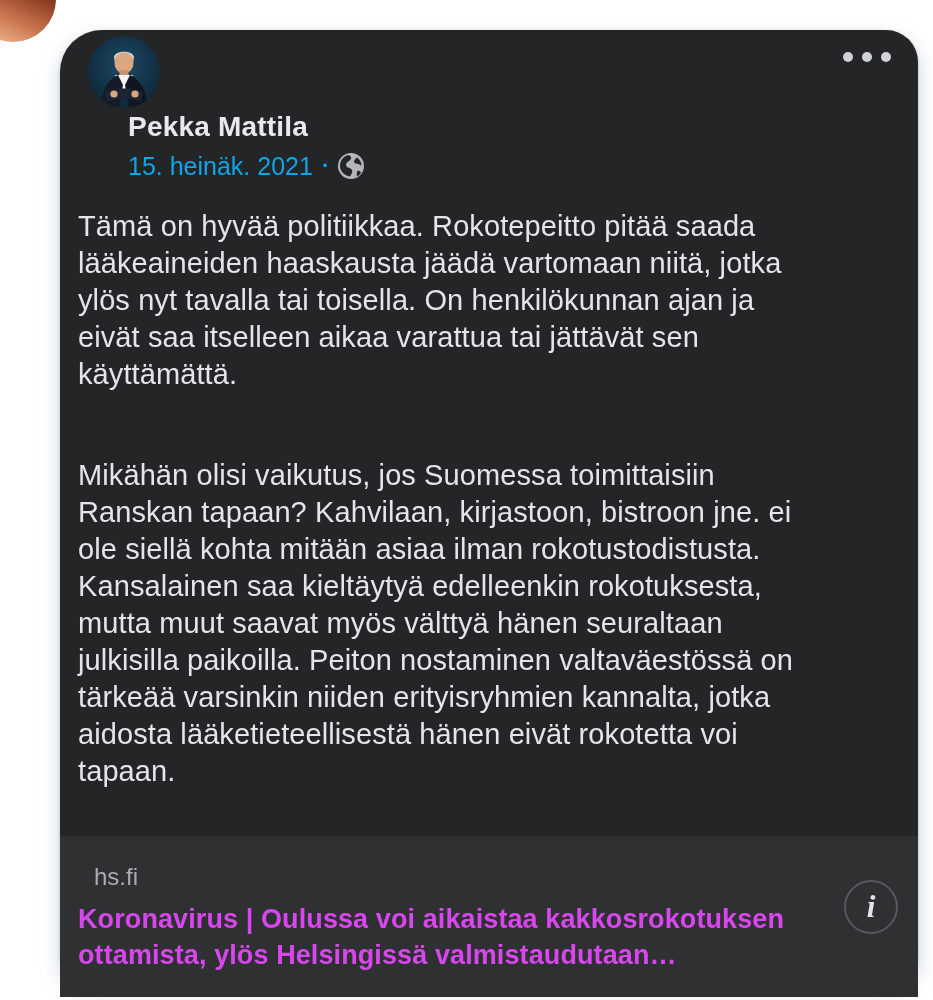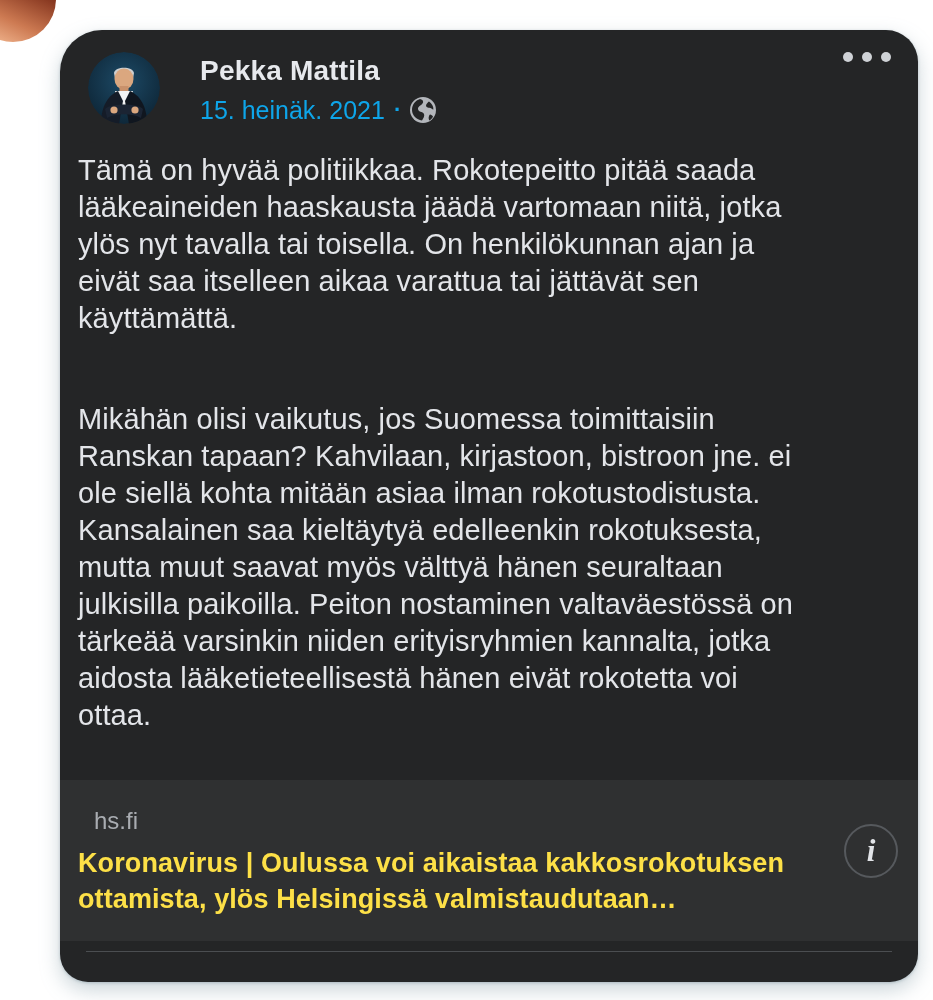--- a/index.html
+++ b/index.html
@@ -21,21 +21,21 @@
   
   .card {
     position: absolute; left: 60px; top: 30px;
     width: 858px; height: 952px;
     background: #242526;
     border-radius: 42px 32px 28px 28px;
     box-shadow: 0 8px 20px rgba(125,150,160,0.40), 0 1px 3px rgba(120,140,150,0.45);
   }
 
   
-  .header { display: flex; align-items: flex-start; padding: 22px 24px 0 28px; position: relative; }
+  .header { display: flex; align-items: flex-start; padding: 6px 24px 0 28px; position: relative; flex-direction: column; }
   .avatar {
     width: 72px; height: 72px; border-radius: 50%;
     overflow: hidden; flex: 0 0 auto; cursor: pointer;
   }
   .avatar svg { display: block; width: 72px; height: 72px; }
   .head-text { margin-left: 40px; padding-top: 2px; }
   .author {
     font-size: 28px; font-weight: bold; color: #e7e9ed;
     line-height: 34px; letter-spacing: 0.2px; cursor: pointer;
   }
@@ -55,21 +55,21 @@
   .body-text .line { font-size: 29px; line-height: 37px; white-space: nowrap; letter-spacing: 0.1px; }
   .para + .para { margin-top: 64px; }
 
   
   .link-card {
     position: relative; margin-top: 46px;
     background: #2f3031; cursor: pointer;
     padding: 26px 96px 24px 18px;
   }
   .domain { font-size: 24px; line-height: 30px; color: #a9acb1; margin-left: 16px; }
-  .link-title { margin-top: 9px; color: #fde047; font-weight: bold; }
+  .link-title { margin-top: 9px; color: #d946ef; font-weight: bold; }
   .link-title .line { font-size: 27px; line-height: 36px; white-space: nowrap; letter-spacing: 0.1px; }
   .info-btn {
     position: absolute; right: 20px; top: 44px;
     width: 54px; height: 54px; border-radius: 50%;
     border: 2px solid #56595d;
     display: flex; align-items: center; justify-content: center;
     cursor: pointer;
   }
   .info-btn span {
     font-family: "Liberation Serif", serif;
@@ -145,21 +145,21 @@
       </div>
       <div class="para">
         <div class="line">Mikähän olisi vaikutus, jos Suomessa toimittaisiin</div>
         <div class="line">Ranskan tapaan? Kahvilaan, kirjastoon, bistroon jne. ei</div>
         <div class="line">ole siellä kohta mitään asiaa ilman rokotustodistusta.</div>
         <div class="line">Kansalainen saa kieltäytyä edelleenkin rokotuksesta,</div>
         <div class="line">mutta muut saavat myös välttyä hänen seuraltaan</div>
         <div class="line">julkisilla paikoilla. Peiton nostaminen valtaväestössä on</div>
         <div class="line">tärkeää varsinkin niiden erityisryhmien kannalta, jotka</div>
         <div class="line">aidosta lääketieteellisestä hänen eivät rokotetta voi</div>
-        <div class="line">ottaa.</div>
+        <div class="line">tapaan.</div>
       </div>
     </div>
 
     <div class="link-card">
       <div class="domain">hs.fi</div>
       <div class="link-title">
         <div class="line">Koronavirus | Oulussa voi aikaistaa kakkosrokotuksen</div>
         <div class="line">ottamista, ylös Helsingissä valmistaudutaan…</div>
       </div>
       <div class="info-btn">

